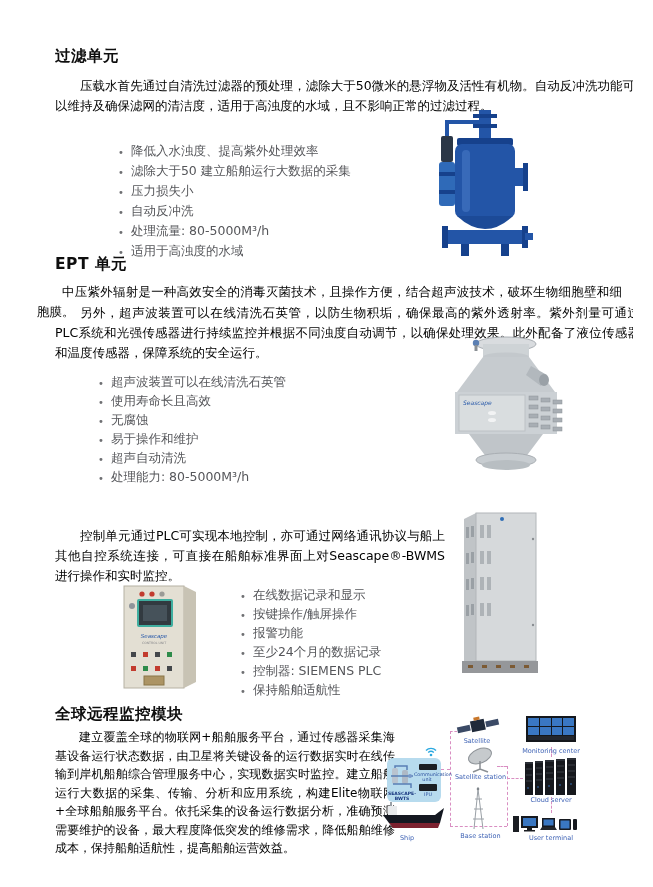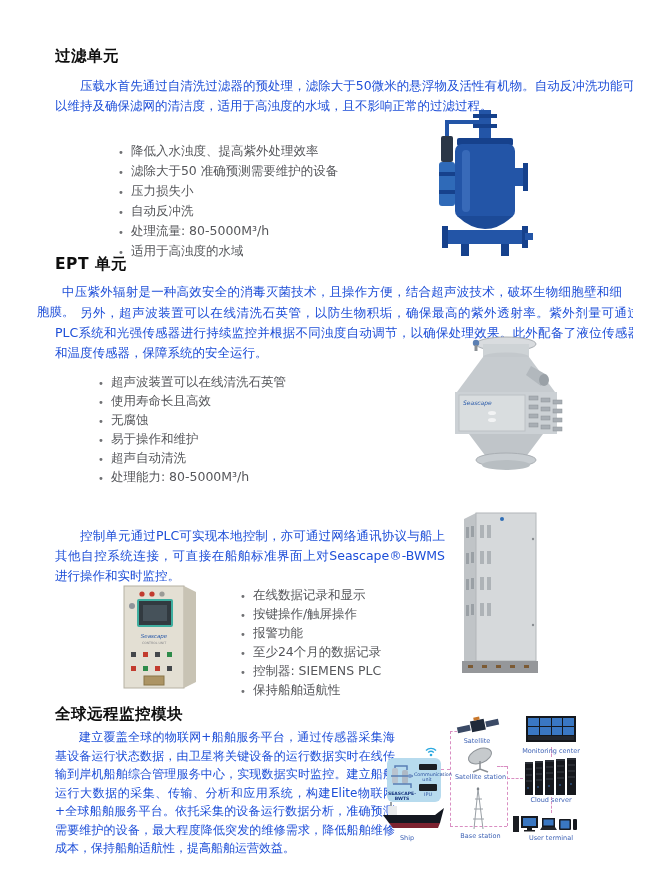--- a/index.html
+++ b/index.html
@@ -6,21 +6,21 @@
   .page {
     position:relative; width:633px; height:887px; background:#ffffff;
     font-family:"DejaVu Sans","Liberation Sans",sans-serif; overflow:hidden;
   }
   .h2 {
     position:absolute; left:55px; margin:0;
     font-size:15.5px; font-weight:bold; color:#0e0e0e; letter-spacing:0.5px;
   }
   .para {
     position:absolute; margin:0;
-    font-size:12.5px; line-height:20px; color:#1d4ed8;
+    font-size:12.5px; line-height:20px; color:#000000;
     text-indent:2em; text-align:justify;
   }
   .para.small { font-size:12px; line-height:18.5px; }
   .bullets { position:absolute; list-style:none; margin:0; padding:0; }
   .bullets li { display:flex; align-items:flex-start; height:20px; font-size:12.5px; color:#55565a; }
   .bullets.tight li { height:19px; }
   .bullets .dot { color:#6e6f72; margin-right:7px; font-size:10px; line-height:20px; }
   .illus { position:absolute; }
   svg text { font-family:"DejaVu Sans","Liberation Sans",sans-serif; }
 
@@ -54,21 +54,21 @@
   <h2 class="h2" style="top:46px;">过滤单元</h2>
   <p class="para" style="left:55px; top:76px; width:580px;">压载水首先通过自清洗过滤器的预处理，滤除大于50微米的悬浮物及活性有机物。自动反冲洗功能可以维持及确保滤网的清洁度，适用于高浊度的水域，且不影响正常的过滤过程。</p>
 
   <ul class="bullets" style="left:118px; top:143px; width:300px;">
       <li>
         <span class="dot">•</span>
         <span>降低入水浊度、提高紫外处理效率</span>
       </li>
       <li>
         <span class="dot">•</span>
-        <span>滤除大于50 准确预测需要维护的设备</span>
+        <span>滤除大于50 建立船舶运行大数据的采集</span>
       </li>
       <li>
         <span class="dot">•</span>
         <span>压力损失小</span>
       </li>
       <li>
         <span class="dot">•</span>
         <span>自动反冲洗</span>
       </li>
       <li>

